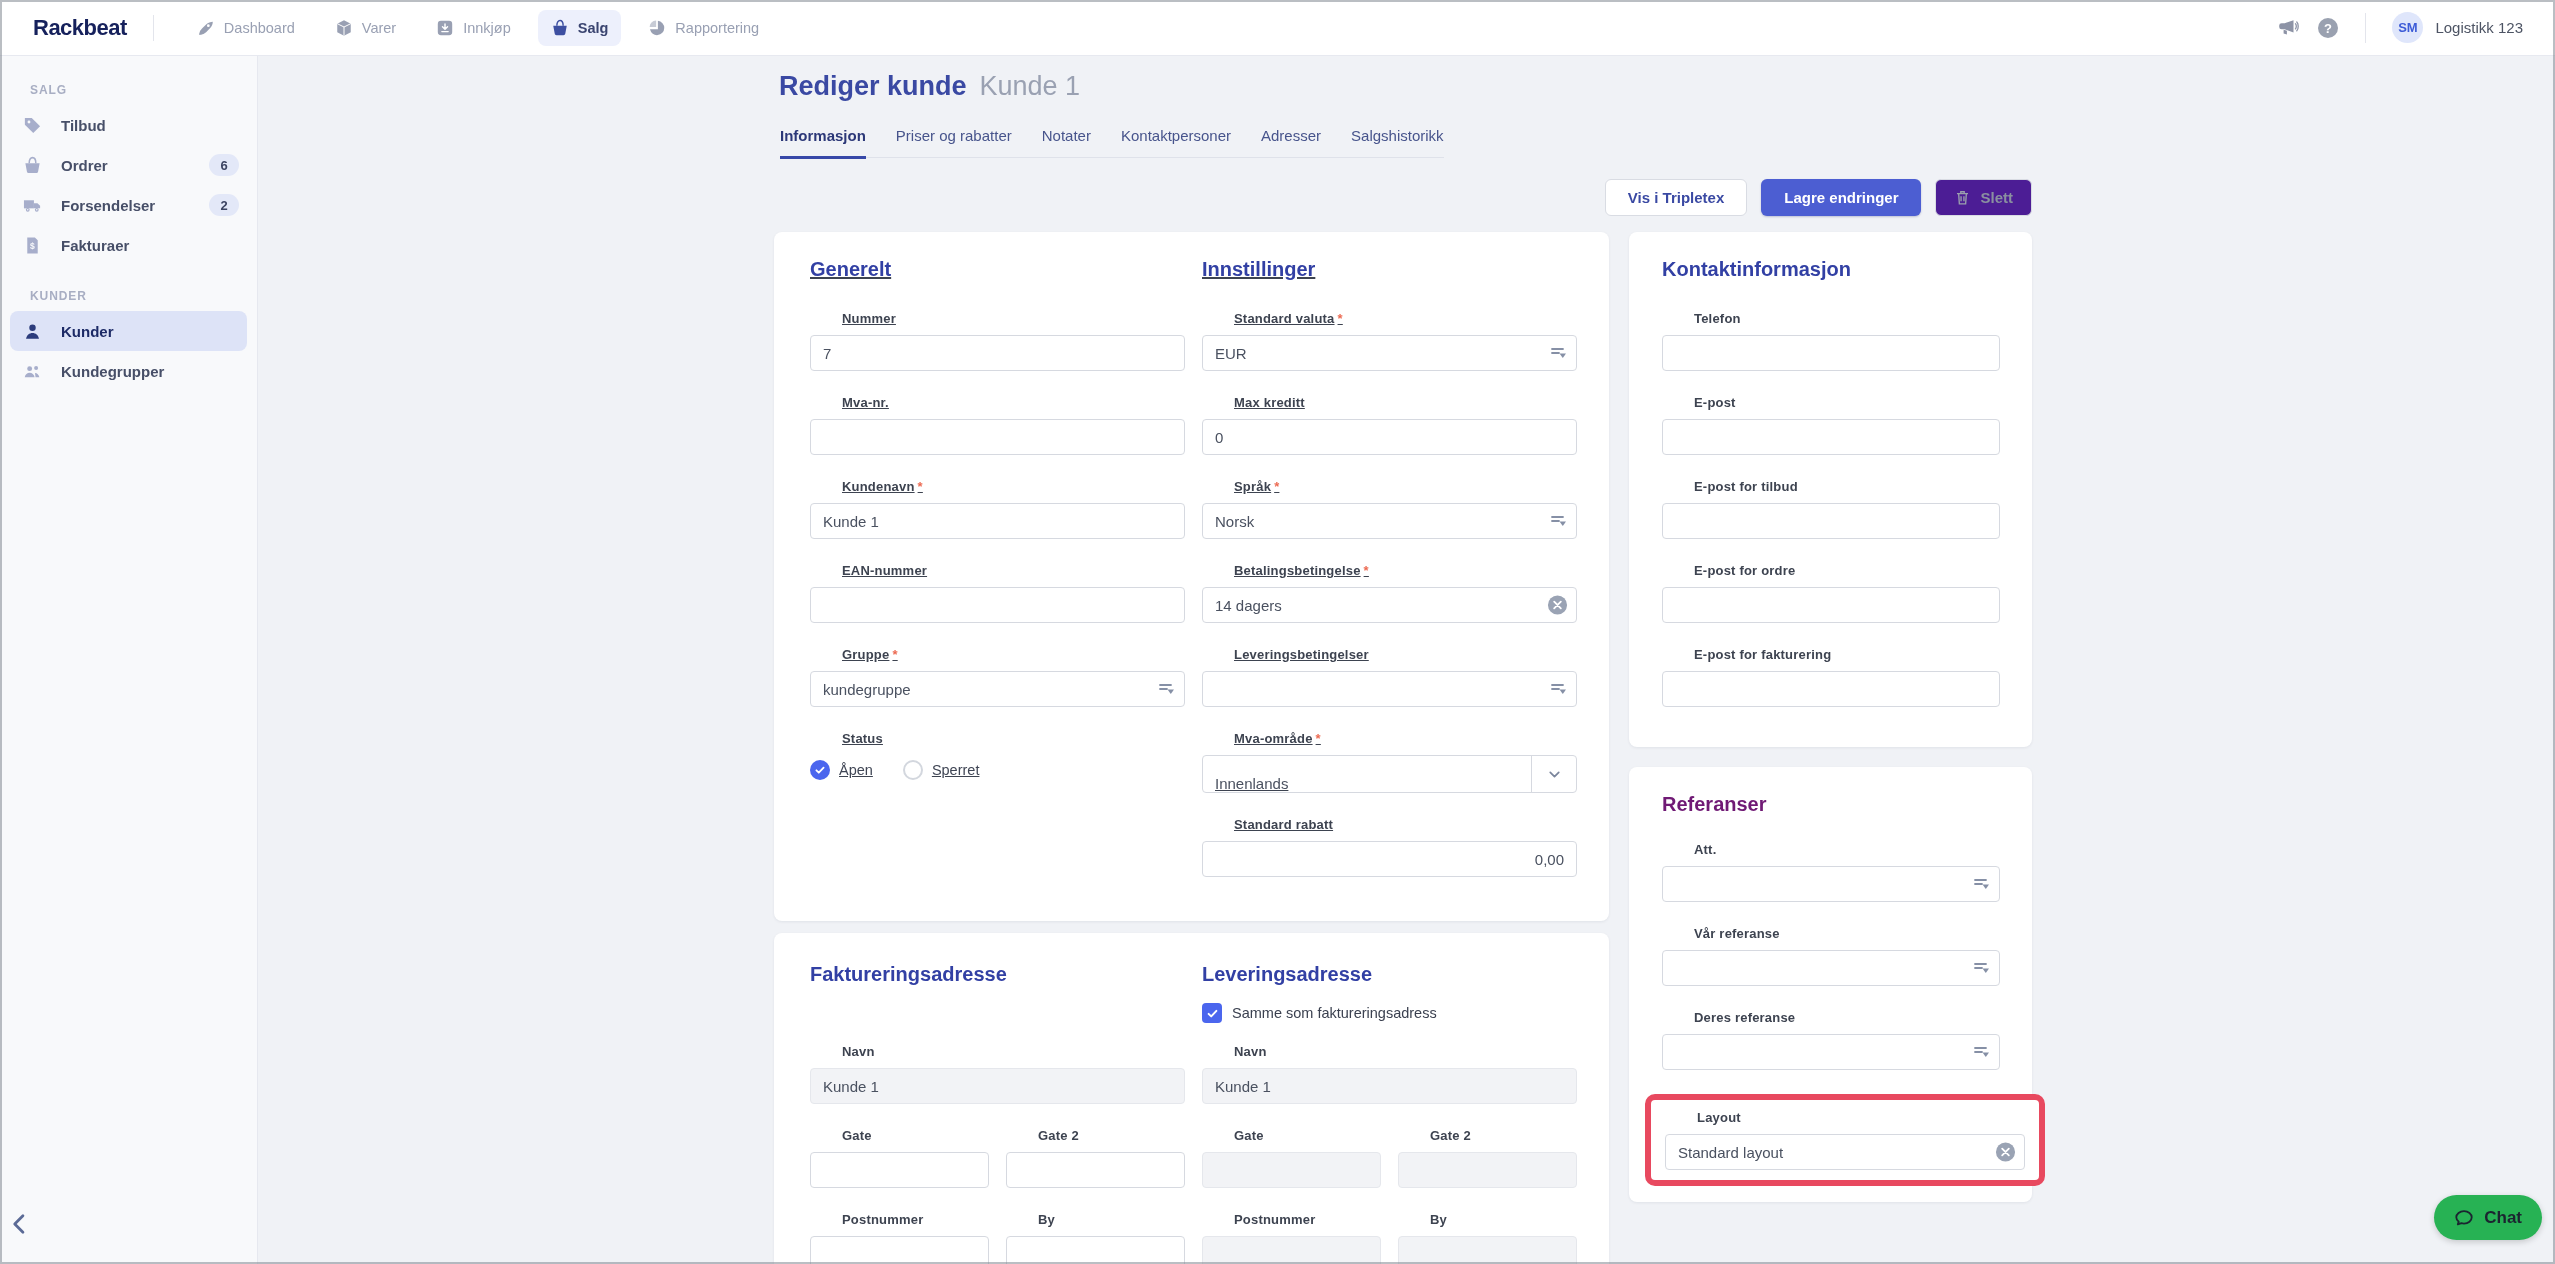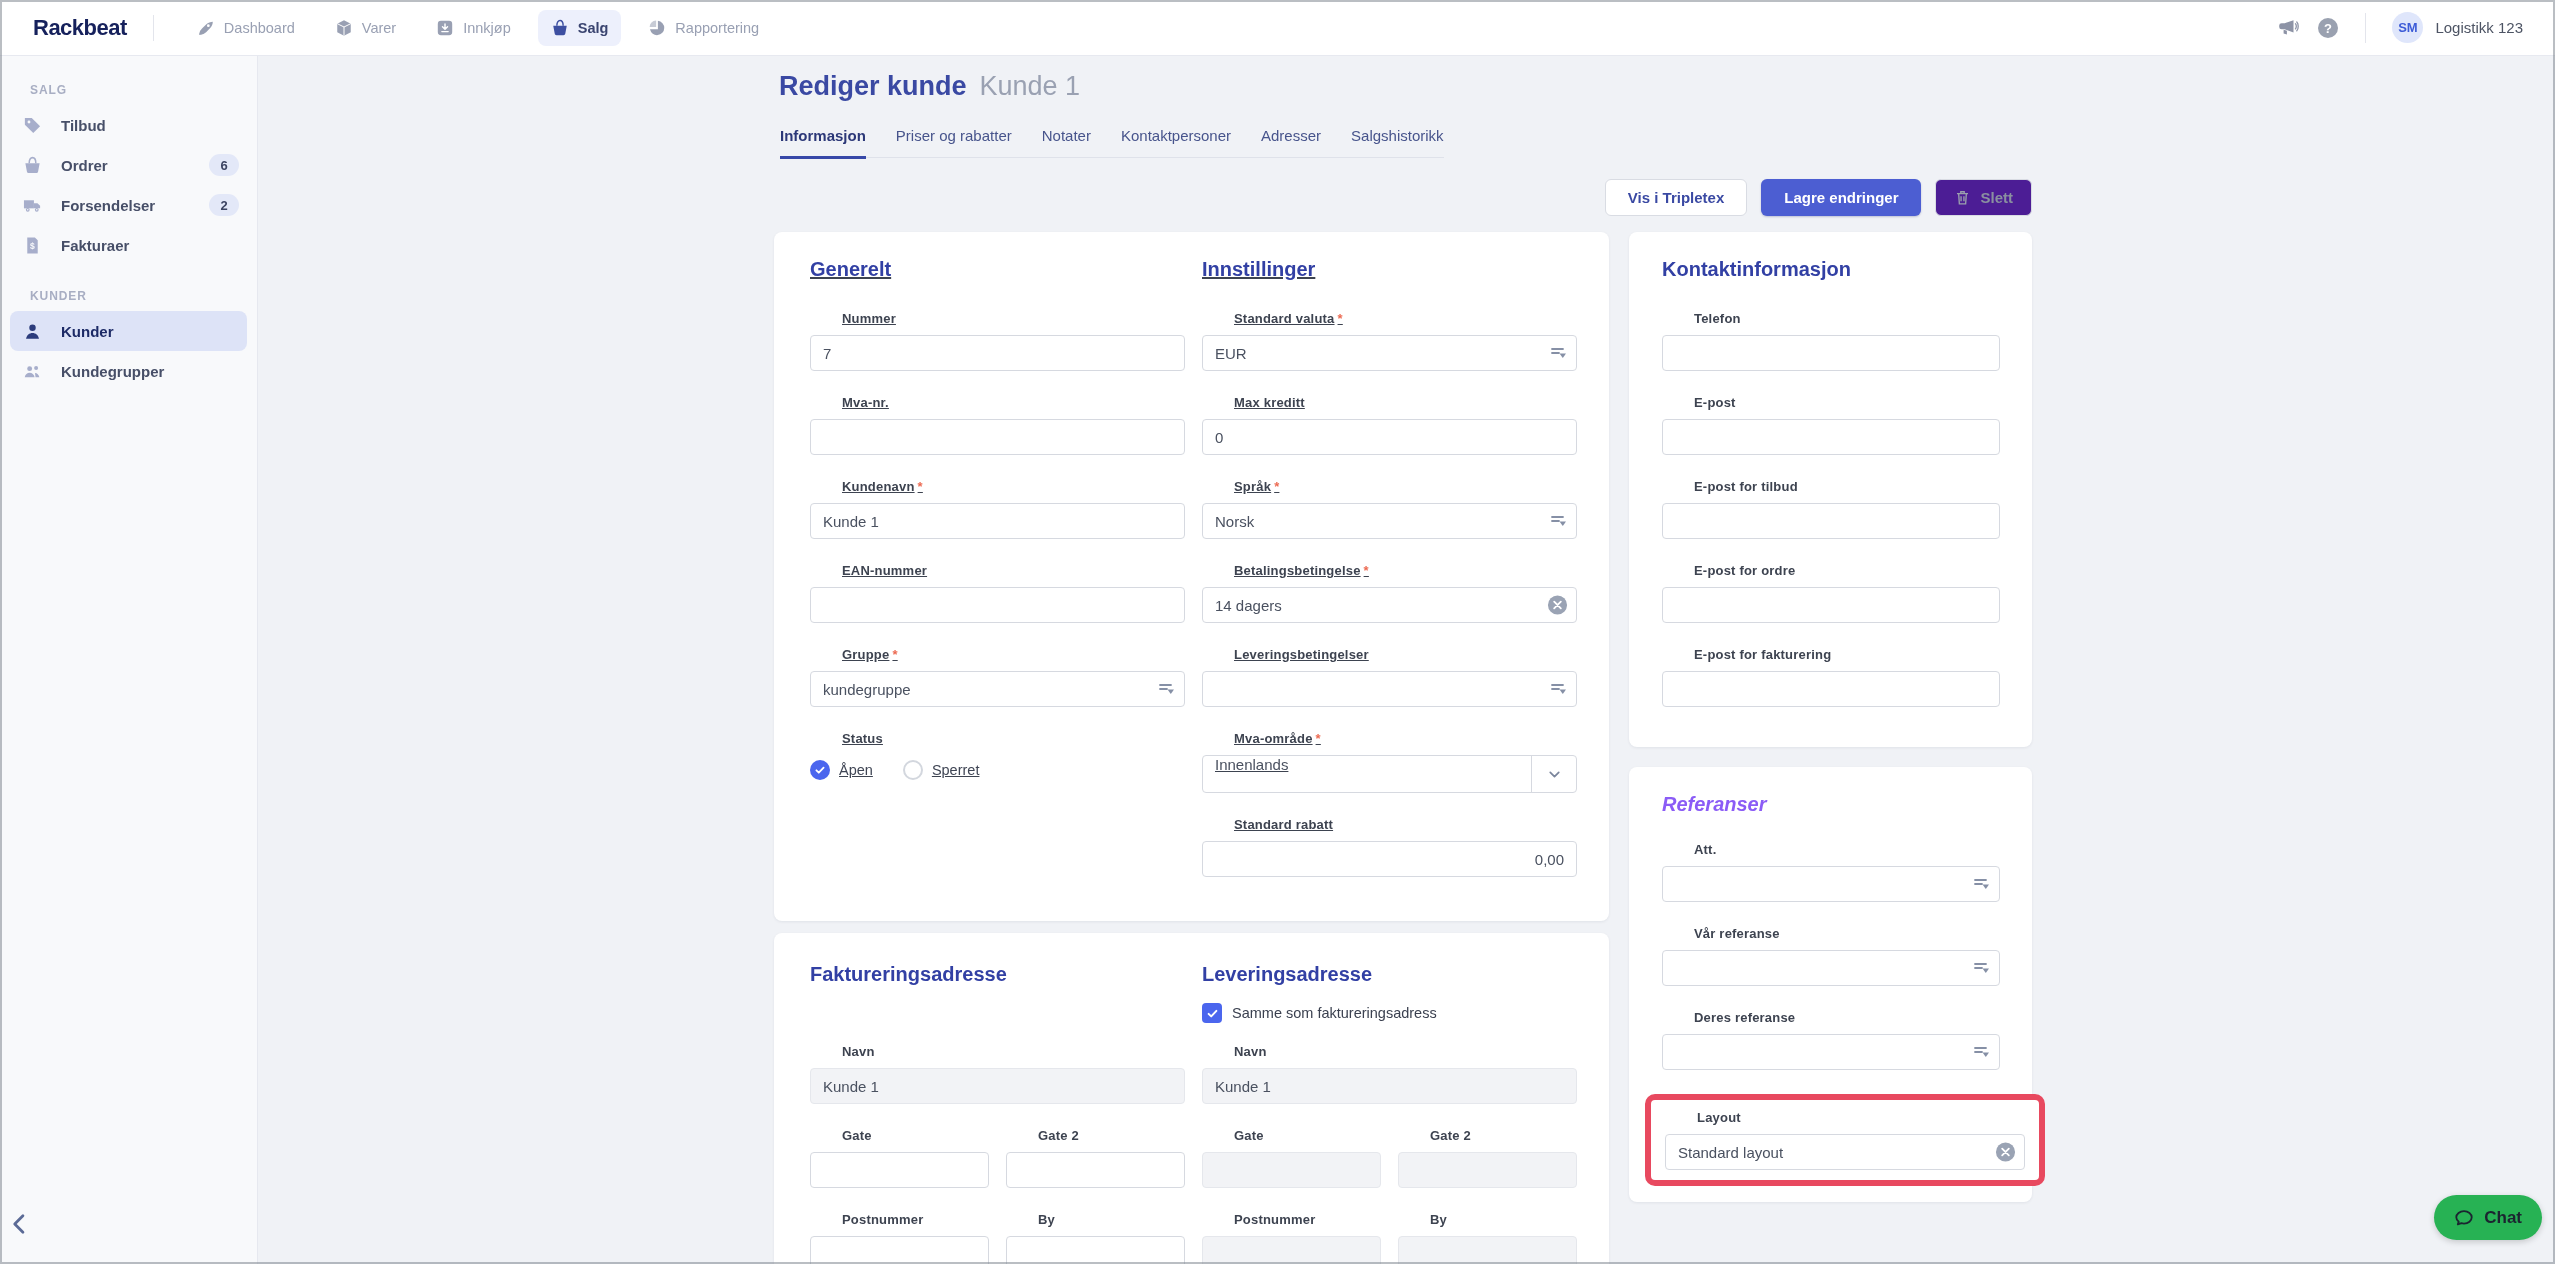--- a/index.html
+++ b/index.html
@@ -51,39 +51,39 @@
   .btn{height:37px;border-radius:6px;font-size:15px;font-weight:700;display:flex;align-items:center;gap:9px;
        padding:0 22px;box-sizing:border-box;cursor:pointer;border:1px solid transparent;}
   .btn-outline{background:#fff;border-color:#d9dce3;color:#3a49a3;}
   .btn-primary{background:#4c5ed2;color:#fff;box-shadow:0 1px 2px rgba(40,50,120,.25);}
   .btn-ghost{background:#4c1d95;border-color:#d9dce3;color:#8a90a0;padding:0 18px;}
   .btn-ghost svg{width:17px;height:17px;color:#9aa0ad;}
 
   .grid{display:grid;grid-template-columns:835px 403px;gap:20px;margin-top:16px;align-items:start;}
   .card{background:#fff;border-radius:8px;box-shadow:0 1px 3px rgba(20,30,60,.07);box-sizing:border-box;}
   .card h2{font-size:20px;font-weight:700;color:#3240a4;margin:0 0 30px 0;}
-  .card h2.gray{color:#8b5cf6;font-style:italic;}
+  .card h2.gray{color:#701a75;}
   .two-col{display:grid;grid-template-columns:375px 375px;gap:17px;}
   .card-general{padding:26px 32px 44px 36px;text-decoration:underline;}
   .card-contact{padding:26px 32px 40px 33px;}
   .card-refs{padding:26px 32px 10px 33px;margin-top:20px;}
   .card-addr{padding:30px 32px 30px 36px;}
 
   .f{margin-bottom:24px;}
   .lb{display:block;font-size:13px;font-weight:700;color:#3d4350;letter-spacing:.2px;margin-bottom:9px;margin-left:32px;}
   .req{color:#ec6a52;margin-left:3px;}
   .iw{position:relative;}
   .in{width:100%;height:36px;box-sizing:border-box;border:1px solid #d6d9e0;border-radius:4px;background:#fff;
       padding:0 12px;font-size:15px;color:#4a5160;font-family:"Liberation Sans",sans-serif;outline:none;}
   .in.r{text-align:right;}
   .in.dis{background:#f2f3f6;border-color:#e5e7ec;}
   .sfx{position:absolute;right:9px;top:50%;transform:translateY(-50%);display:flex;align-items:center;color:#8690a6;}
   .sfx svg{width:18px;height:18px;}
   .sfx.clear svg{width:21px;height:21px;}
-  .select{display:flex;align-items:flex-start;height:36px;border:1px solid #d6d9e0;border-radius:4px;background:#fff;cursor:pointer;}
+  .select{display:flex;align-items:flex-end;height:36px;border:1px solid #d6d9e0;border-radius:4px;background:#fff;cursor:pointer;}
   .select .val{flex:1;padding:0 12px;font-size:15px;color:#4a5160;}
   .select .caret{width:44px;align-self:stretch;border-left:1px solid #d6d9e0;display:flex;align-items:center;justify-content:center;color:#7b859c;}
   .select .caret svg{width:17px;height:17px;}
 
   .radio-row{display:flex;align-items:center;gap:30px;margin-top:14px;}
   .radio-opt{display:flex;align-items:center;gap:9px;font-size:14.5px;color:#3f4554;cursor:pointer;}
   .radio{width:20px;height:20px;border-radius:50%;box-sizing:border-box;display:flex;align-items:center;justify-content:center;}
   .radio.on{background:#4b66ee;}
   .radio.on svg{width:12px;height:12px;}
   .radio.off{background:#fff;border:2px solid #d3d7de;}

